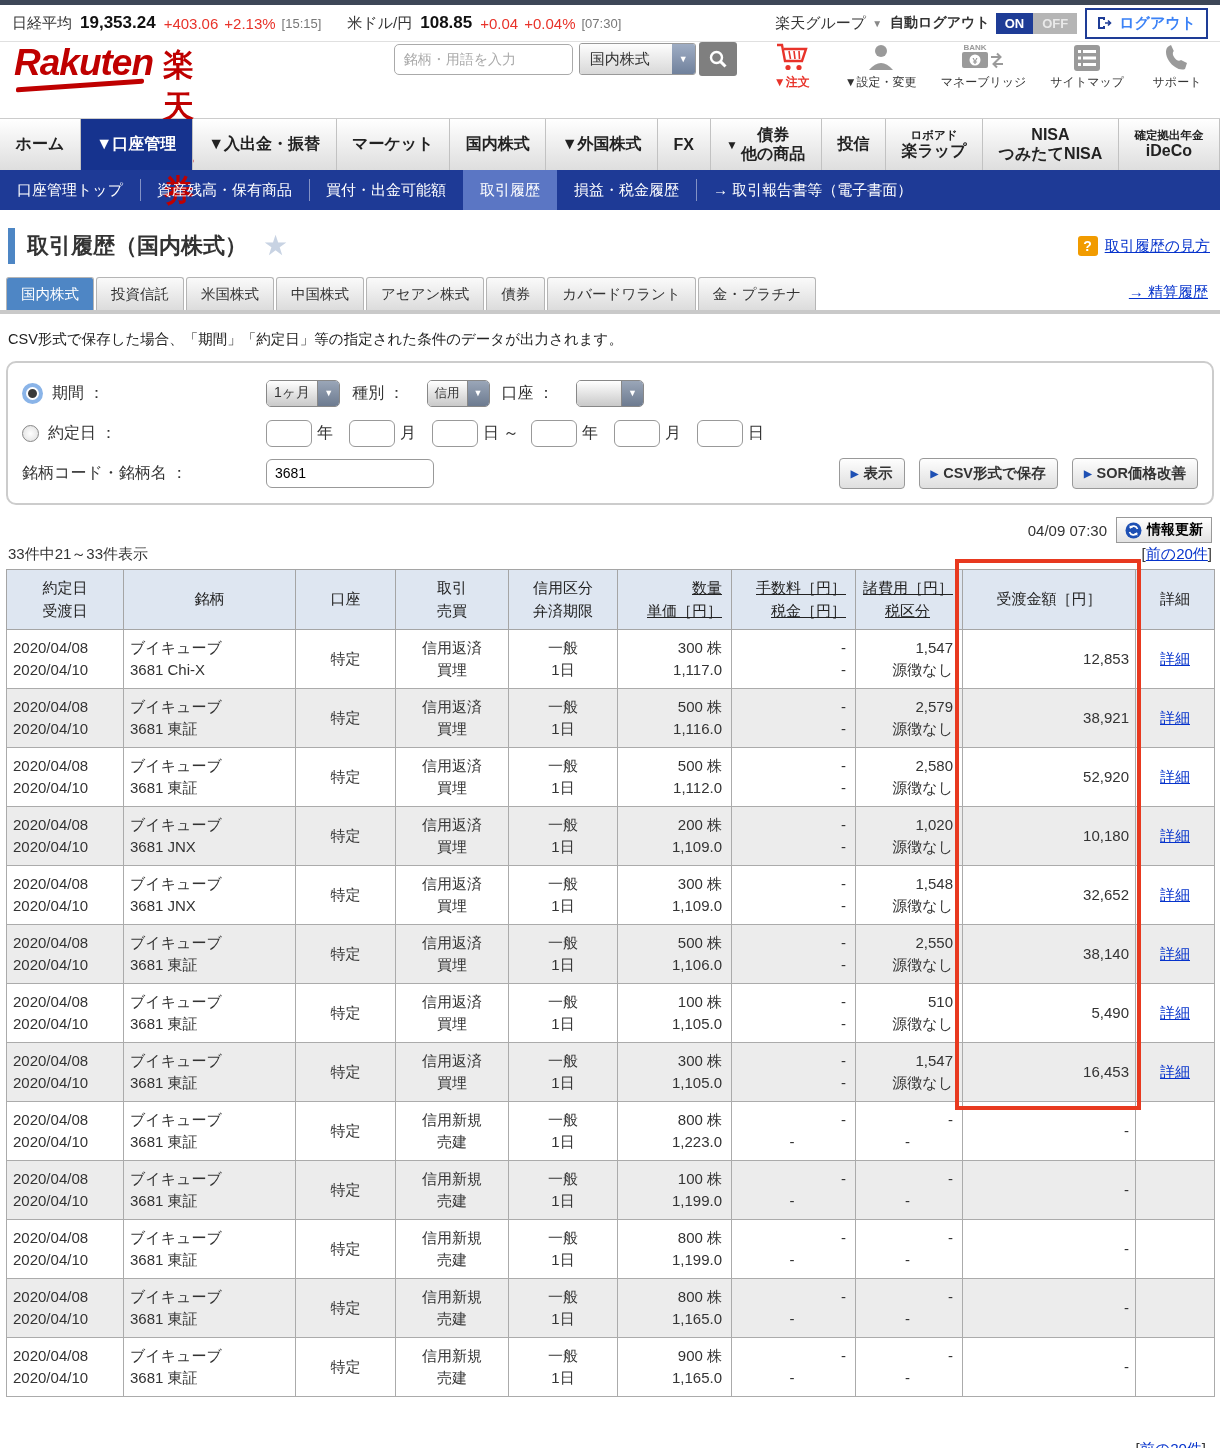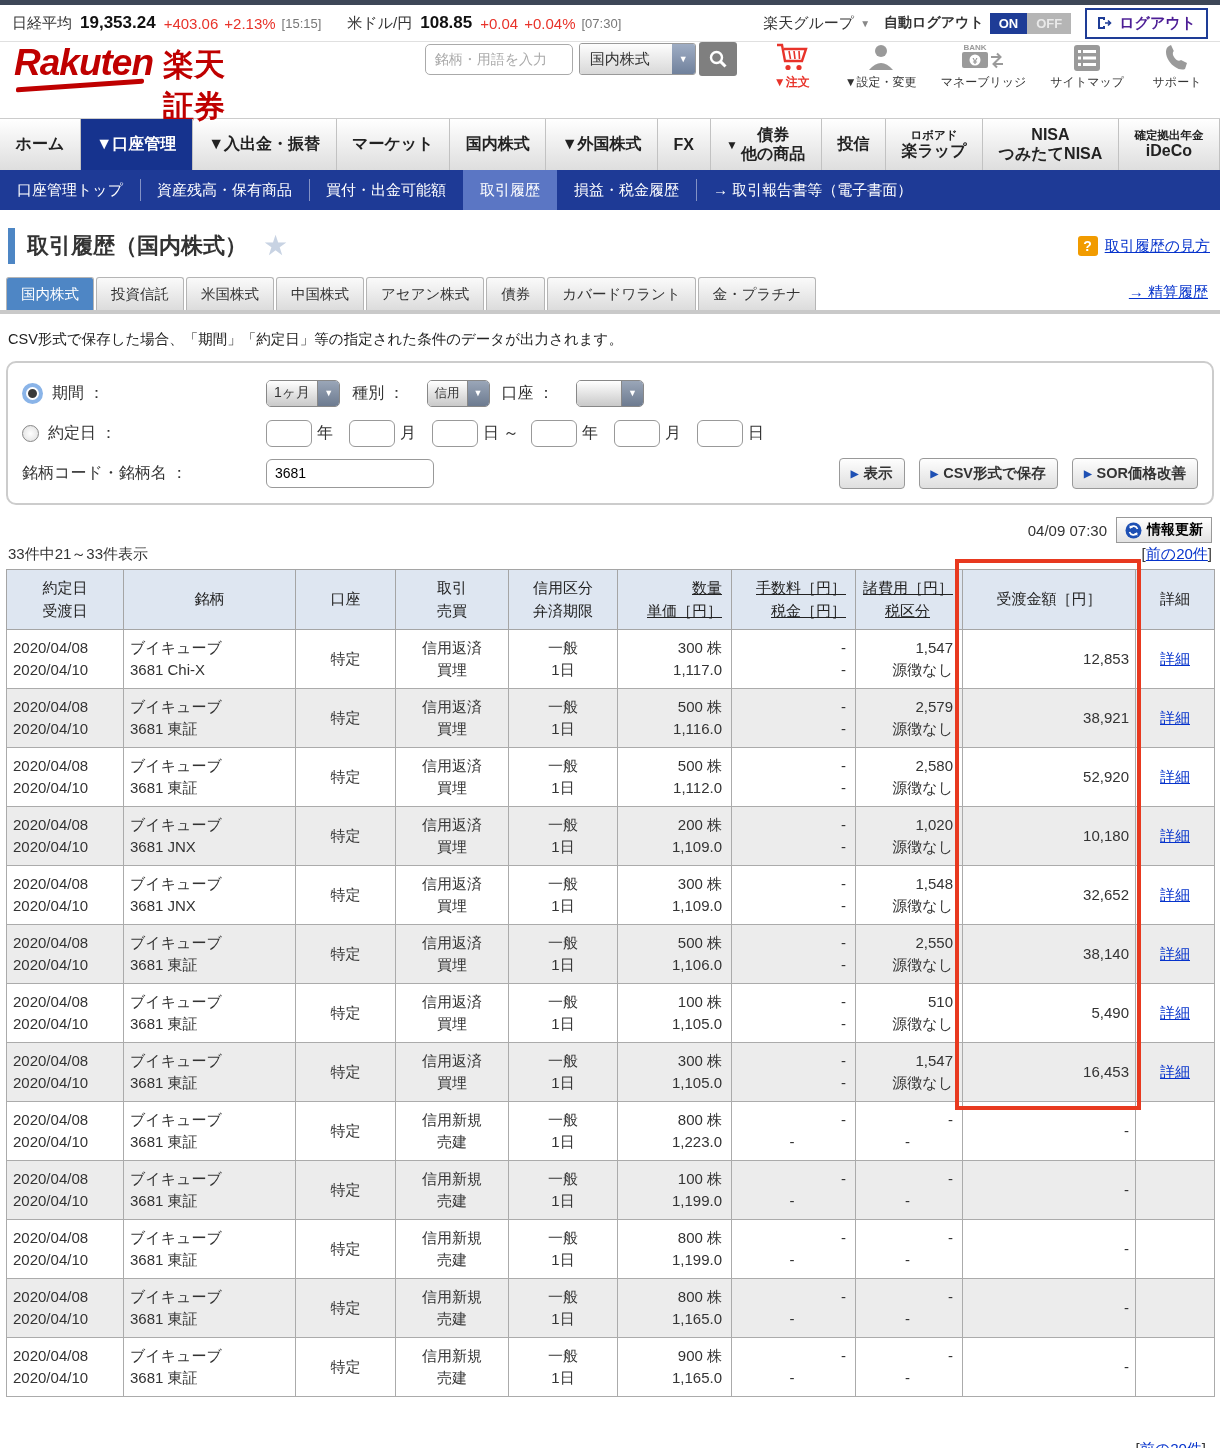--- a/index.html
+++ b/index.html
@@ -11,38 +11,38 @@
   }
   a { color:#0633cc; text-decoration:underline; cursor:pointer; }
 
   
   .topstrip { height:5px; background:#3d4757; }
   .ticker { display:flex; align-items:center; height:37px; padding:0 12px; font-size:15px; border-bottom:1px solid #e0e0e0; }
   .ticker .lbl { color:#333; margin-right:8px; }
   .ticker .val { font-weight:bold; font-size:17px; color:#111; margin-right:8px; }
   .ticker .chg { color:#e8332a; margin-right:6px; }
   .ticker .tim { color:#777; font-size:13px; margin-right:26px; }
-  .ticker-right { margin-left:auto; display:flex; gap:14px; }
+  .ticker-right { margin-left:auto; display:flex; gap:8px; }
   .group-sel { display:flex; align-items:center; gap:6px; font-size:15px; cursor:pointer; }
   .group-sel .caret { color:#888; font-size:10px; }
   .auto-logout { display:flex; align-items:center; gap:6px; font-weight:bold; font-size:14px; }
   .tog { display:flex; }
   .tog span { padding:3px 9px; font-size:13px; font-weight:bold; }
   .tog .on { background:#1e3c96; color:#fff; }
   .tog .off { background:#b5b5b5; color:#e9e9e9; }
-  .logout-btn { display:flex; align-items:center; gap:6px; border:2px solid #1e3c96; background:#fff; color:#4c1d95; font-weight:bold; font-size:15px; padding:4px 10px; cursor:pointer; }
+  .logout-btn { display:flex; align-items:center; gap:6px; border:2px solid #1e3c96; background:#fff; color:#3b82f6; font-weight:bold; font-size:15px; padding:4px 10px; cursor:pointer; }
 
   
   .header { display:flex; align-items:flex-start; height:76px; padding:0 14px; }
   .logo { display:flex; align-items:baseline; gap:10px; cursor:pointer; }
   .logo-en { font-size:37px; font-weight:800; color:#bf0000; letter-spacing:-1px; position:relative; font-style:italic; }
   .logo-en::after { content:""; position:absolute; left:2px; bottom:-4px; width:92%; height:5px; background:#bf0000; transform:skewY(-4deg); border-radius:2px; }
   .logo-jp { font-size:31px; font-weight:800; color:#bf0000; }
   .search-area { display:flex; align-items:center; margin-left:190px; gap:0; }
-  .search-input { width:148px; height:31px; border:1px solid #aaa; border-radius:5px; padding:0 9px; font-size:14px; color:#0f766e; }
+  .search-input { width:179px; height:31px; border:1px solid #aaa; border-radius:5px; padding:0 9px; font-size:14px; color:#0f766e; }
   .search-input::placeholder { color:#aaa; }
   .search-select { display:flex; align-items:stretch; height:32px; border:1px solid #999; border-radius:3px; overflow:hidden; margin-left:6px; cursor:pointer; }
   .search-select .v { display:flex; align-items:center; padding:0 10px; min-width:92px; font-size:15px; background:linear-gradient(#fdfdfd,#d8d8d8); }
   .search-select .a { width:23px; display:flex; align-items:center; justify-content:center; background:linear-gradient(#9fadc4,#70819c); color:#fff; font-size:9px; }
   .search-btn { width:38px; height:34px; background:#7f7f7f; border:none; border-radius:3px; margin-left:3px; display:flex; align-items:center; justify-content:center; cursor:pointer; }
   .hicons { display:flex; align-items:flex-end; gap:24px; margin-left:26px; }
   .hicon { display:flex; flex-direction:column; align-items:center; justify-content:flex-end; font-size:12px; color:#333; cursor:pointer; min-width:58px; }
   .hicon .cap { margin-top:2px; white-space:nowrap; }
   .hicon .cap.red { color:#e8332a; font-weight:bold; }
 

